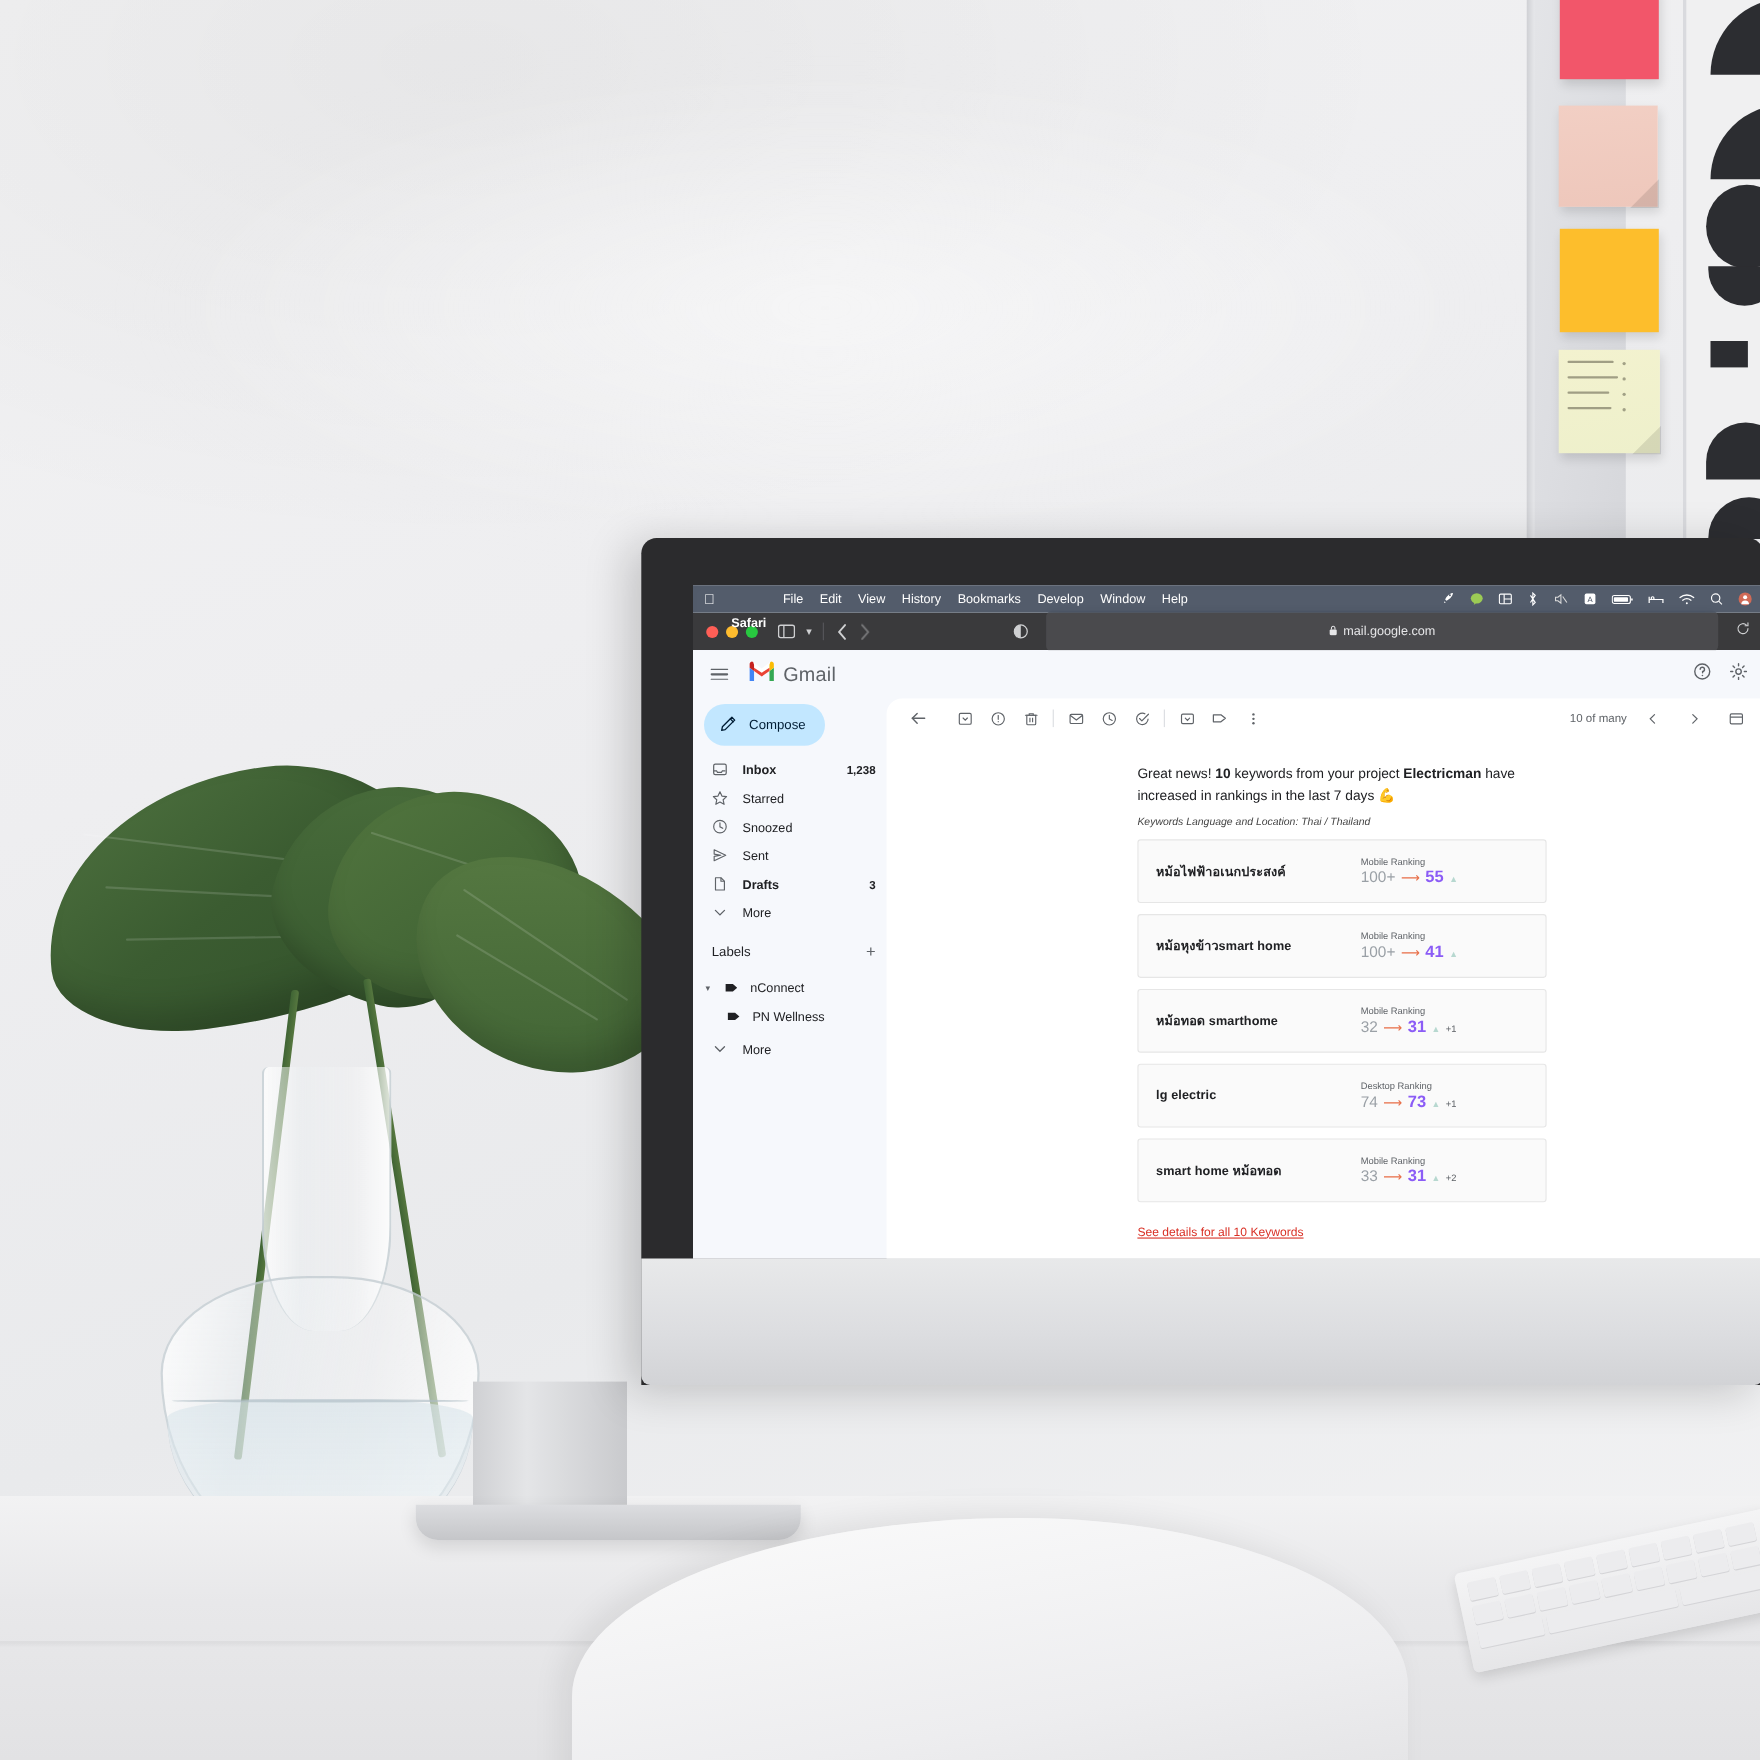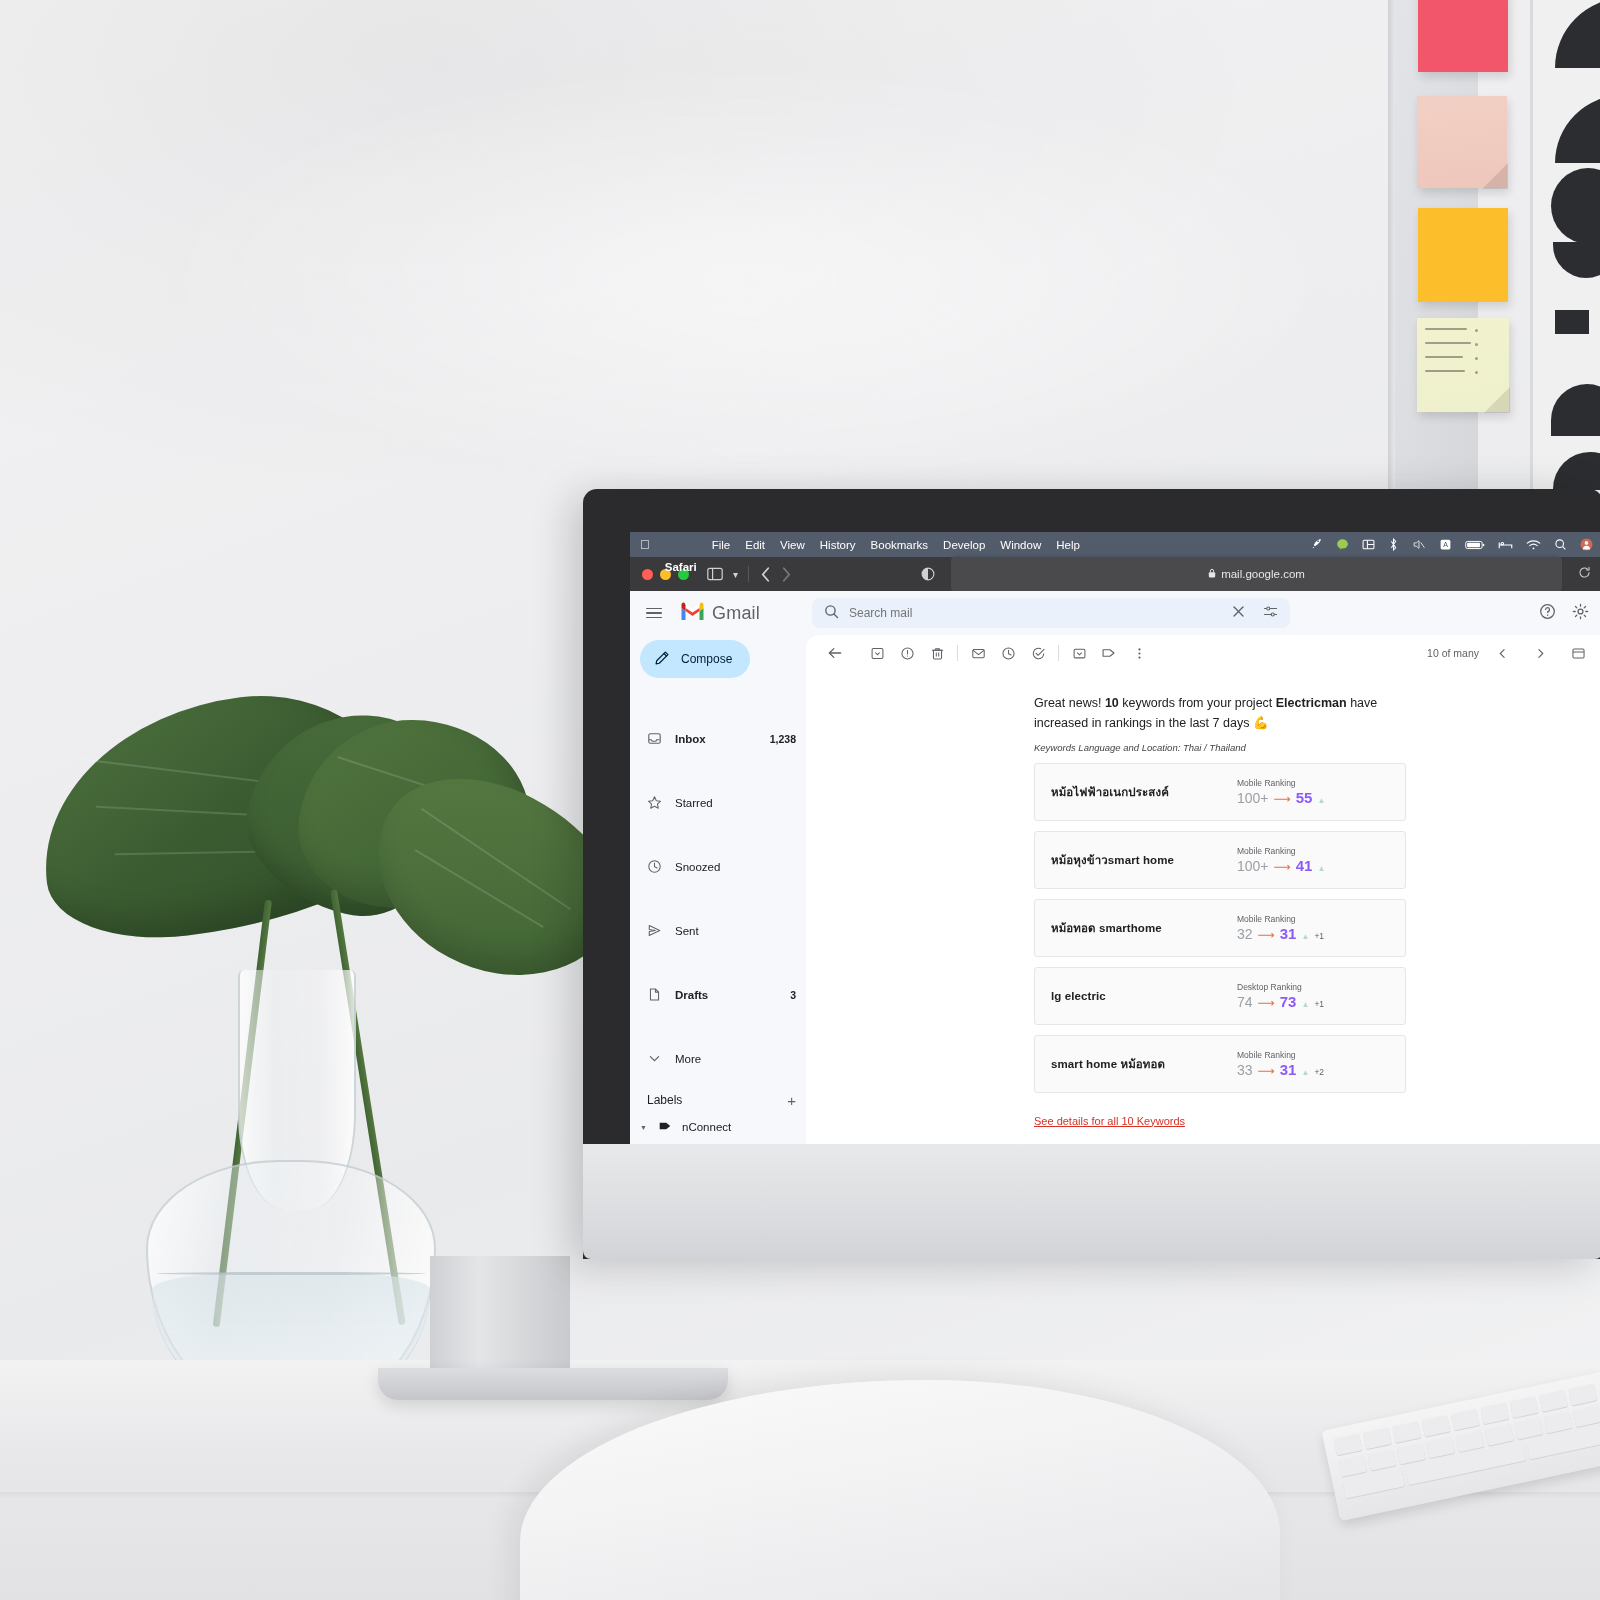--- a/index.html
+++ b/index.html
@@ -230,28 +230,28 @@
   .gm-body{ flex:1; display:flex; min-height:0; }
   .gm-side{ width:176px; padding:2px 0 0 4px; flex-shrink:0; }
   .compose{
     margin:3px 8px 10px 6px; height:38px; width:auto; display:inline-flex; align-items:center;
     gap:11px; background:#c2e7ff; border-radius:19px; padding:0 18px 0 14px;
     color:#001d35; font-size:12px; cursor:pointer;
   }
   .nav-item{
     display:flex; align-items:center; gap:13px; height:26px;
     padding:0 10px 0 13px; border-radius:0 13px 13px 0; color:#202124;
-    font-size:11.5px; cursor:pointer;margin-top:38px;
+    font-size:11.5px; cursor:pointer;
   }
   .nav-item .ni-label{ flex:1; }
   .nav-item .ni-count{ font-size:10.5px; color:#202124; }
   .nav-item.bold .ni-label, .nav-item.bold .ni-count{ font-weight:bold; }
   .nav-item svg{ flex-shrink:0; color:#5f6368; }
   .labels-head{
-    display:flex; align-items:center; height:28px; padding:0 10px 0 13px;
+    display:flex; height:28px; padding:0 10px 0 13px;
     font-size:12px; color:#202124; margin-top:14px;gap:12px;
   }
   .labels-head .lh-plus{ margin-left:auto; color:#5f6368; font-size:15px; line-height:1; }
   .label-item{
     display:flex; align-items:center; gap:10px; height:26px; font-size:11.5px;
     color:#202124; padding-left:6px; cursor:pointer;
   }
   .label-item.child{ padding-left:26px; }
   .caret{ font-size:7px; color:#5f6368; width:8px; }
 
@@ -532,43 +532,20 @@
                 <path d="M39 36h8V12l-8 6z" fill="#34a853"></path>
                 <path d="M3 12l8 6V5z" fill="#c5221f" opacity=".0"></path>
                 <path d="M3 5v7l8 6V6.5L9.4 1.8A4 4 0 0 0 3 5z" fill="#c5221f"></path>
                 <path d="M47 5v7l-8 6V6.5l1.6-4.7A4 4 0 0 1 47 5z" fill="#fbbc04"></path>
                 <path d="M11 18l14 10 14-10v-6L25 21 11 12z" fill="#ea4335"></path>
               </svg>
             </span>
             <span class="gm-word">Gmail</span>
           </span>
 
-          <div class="gm-search">
-            <span>
-              <svg width="15" height="15" viewBox="0 0 20 20" fill="none" stroke="#5f6368" stroke-width="1.8">
-                  <circle cx="8.6" cy="8.6" r="6.2"></circle>
-                  <line x1="13.3" y1="13.3" x2="18" y2="18" stroke-linecap="round"></line>
-                </svg>
-            </span>
-            <input type="text" placeholder="Search mail" style="">
-            <span>
-              <svg width="13" height="13" viewBox="0 0 16 16" fill="none" stroke="#5f6368" stroke-width="1.6" stroke-linecap="round">
-                  <line x1="2.5" y1="2.5" x2="13.5" y2="13.5"></line>
-                  <line x1="13.5" y1="2.5" x2="2.5" y2="13.5"></line>
-                </svg>
-            </span>
-            <span style="margin-left:8px;">
-              <svg width="15" height="15" viewBox="0 0 20 20" fill="none" stroke="#5f6368" stroke-width="1.5" stroke-linecap="round">
-                  <line x1="2" y1="6" x2="18" y2="6"></line>
-                  <line x1="2" y1="14" x2="18" y2="14"></line>
-                  <circle cx="7" cy="6" r="2" fill="#f6f8fc"></circle>
-                  <circle cx="13" cy="14" r="2" fill="#f6f8fc"></circle>
-                </svg>
-            </span>
-          </div>
 
           <div class="gm-hdr-right">
             <span>
               <svg width="17" height="17" viewBox="0 0 20 20" fill="none" stroke="#5f6368" stroke-width="1.5">
                   <circle cx="10" cy="10" r="8"></circle>
                   <path d="M7.8 7.6a2.3 2.3 0 1 1 2.6 2.4v1.4" stroke-linecap="round"></path>
                   <circle cx="10.2" cy="14.3" r=".85" fill="#5f6368" stroke="none"></circle>
                 </svg>
             </span>
             <span>

